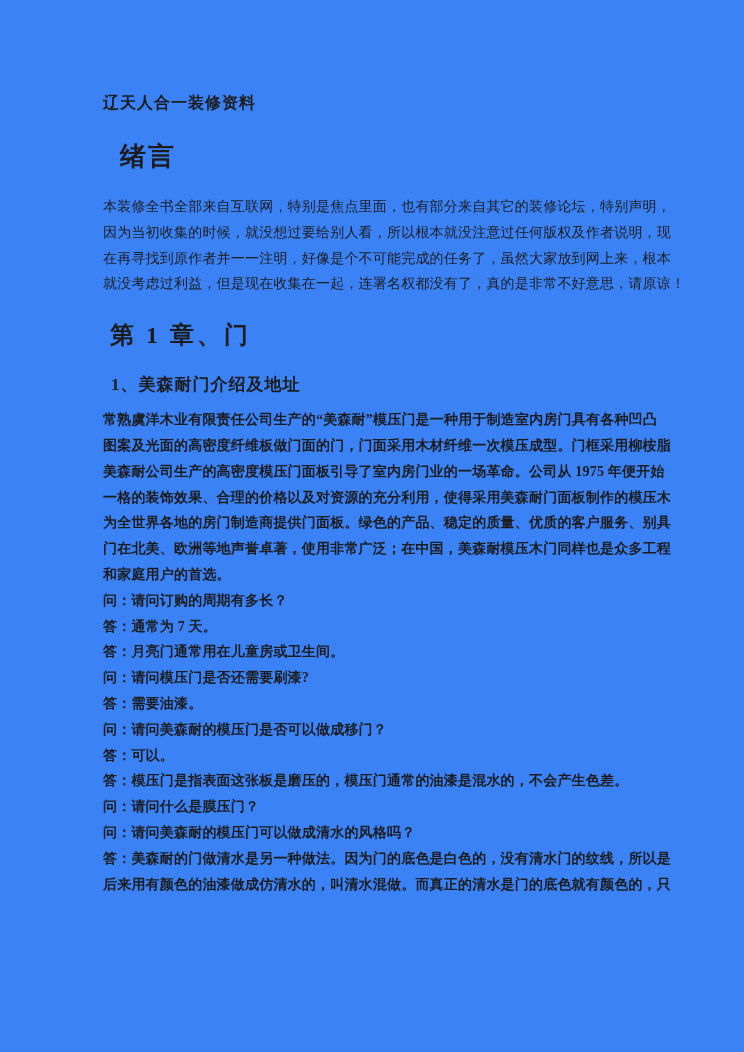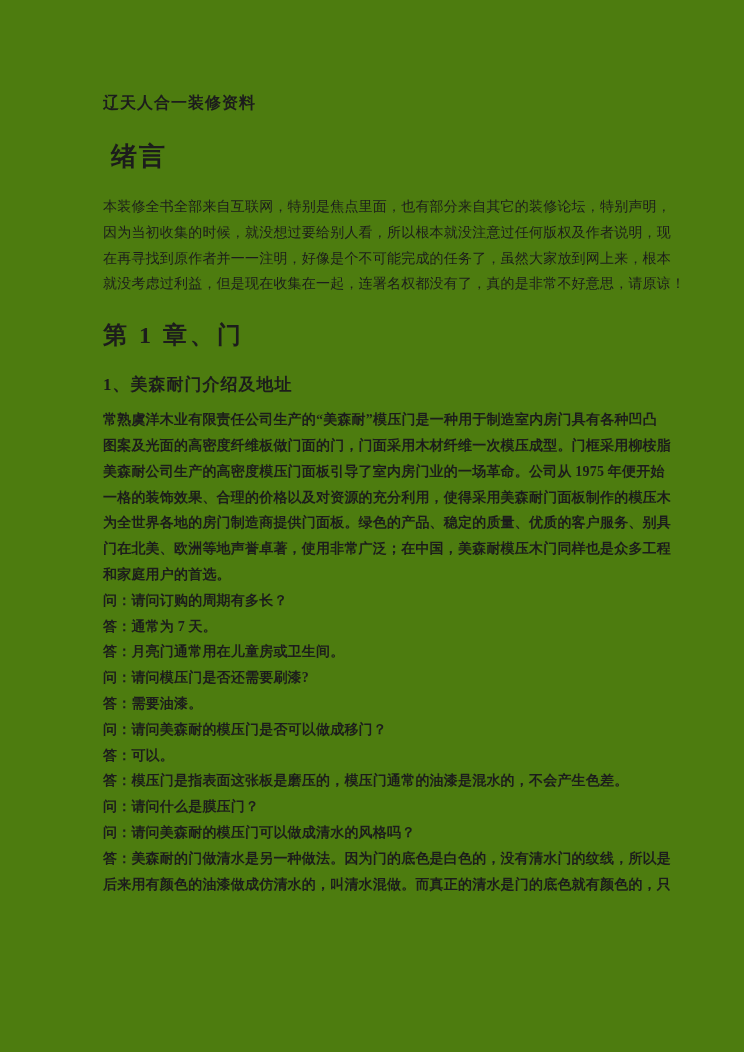--- a/index.html
+++ b/index.html
@@ -4,65 +4,65 @@
 <style>
   html, body {
     margin: 0;
     padding: 0;
     background: #ffffff;
   }
   .page {
     position: relative;
     width: 744px;
     height: 1052px;
-    background: #4d7c0f;
+    background: #3b82f6;
     overflow: hidden;
     font-family: "Liberation Serif", "DejaVu Serif", serif;
     color: #1c1c1c;
   }
   .content {
     position: absolute;
     left: 103px;
     top: 0;
     width: 545px;
   }
   .doc-title {
     margin-top: 93px;
     font-size: 16px;
     font-weight: bold;
     line-height: 20px;
     letter-spacing: 1px;
   }
   .preface-heading {
-    margin: 8px;
+    margin: 17px;
     margin-top: 27px;
     font-size: 26px;
     font-weight: bold;
     line-height: 34px;
     letter-spacing: 2px;
   }
   .para {
     margin-top: 20px;
   }
   .para .line {
     font-size: 14px;
     line-height: 25.8px;
     white-space: nowrap;
     letter-spacing: 0.2px;
   }
   .chapter-heading {
-    margin: 0;
+    margin: 7px;
     margin-top: 22px;
     font-size: 24px;
     font-weight: bold;
     line-height: 32px;
     letter-spacing: 3px;
   }
   .section-heading {
-    margin: 0;
+    margin: 8px;
     margin-top: 22px;
     font-size: 17px;
     font-weight: bold;
     line-height: 24px;
     letter-spacing: 1px;
   }
   .body-para {
     margin-top: 10px;
     font-weight: bold;
   }

